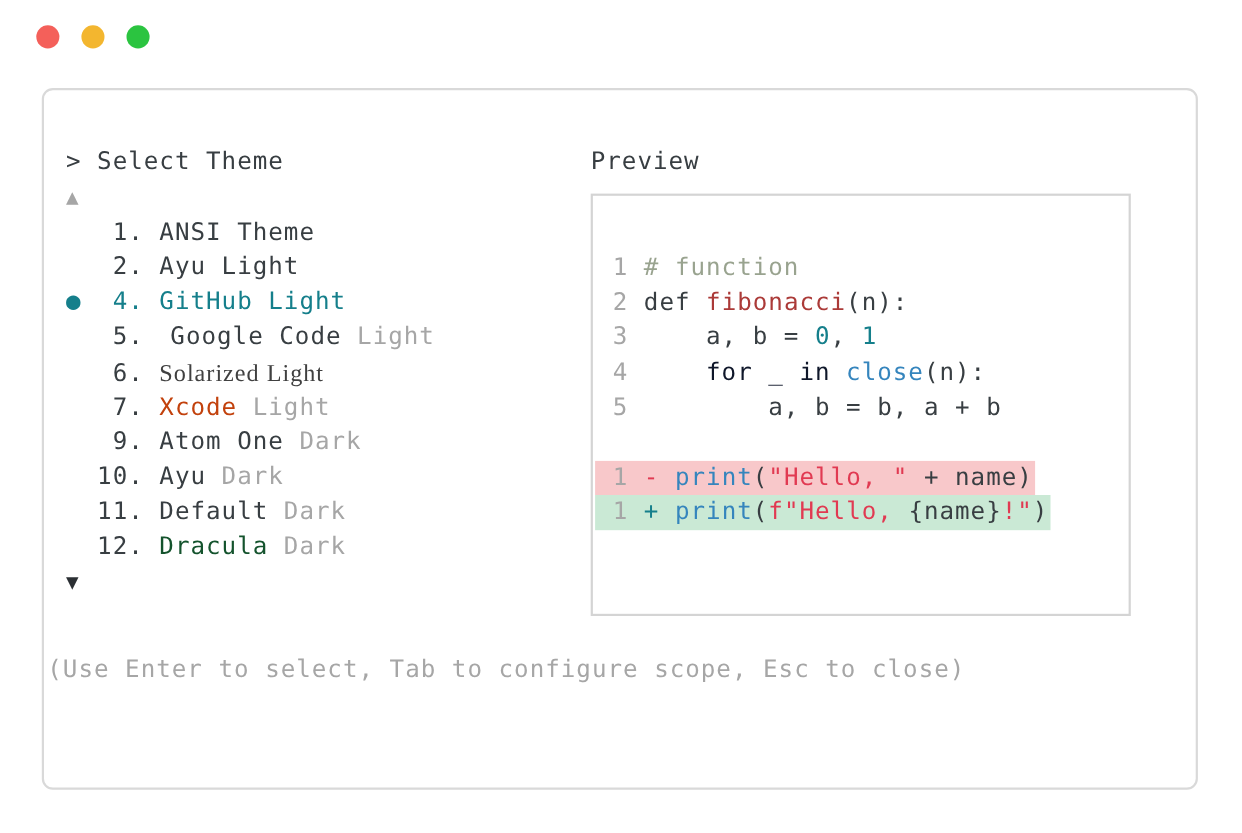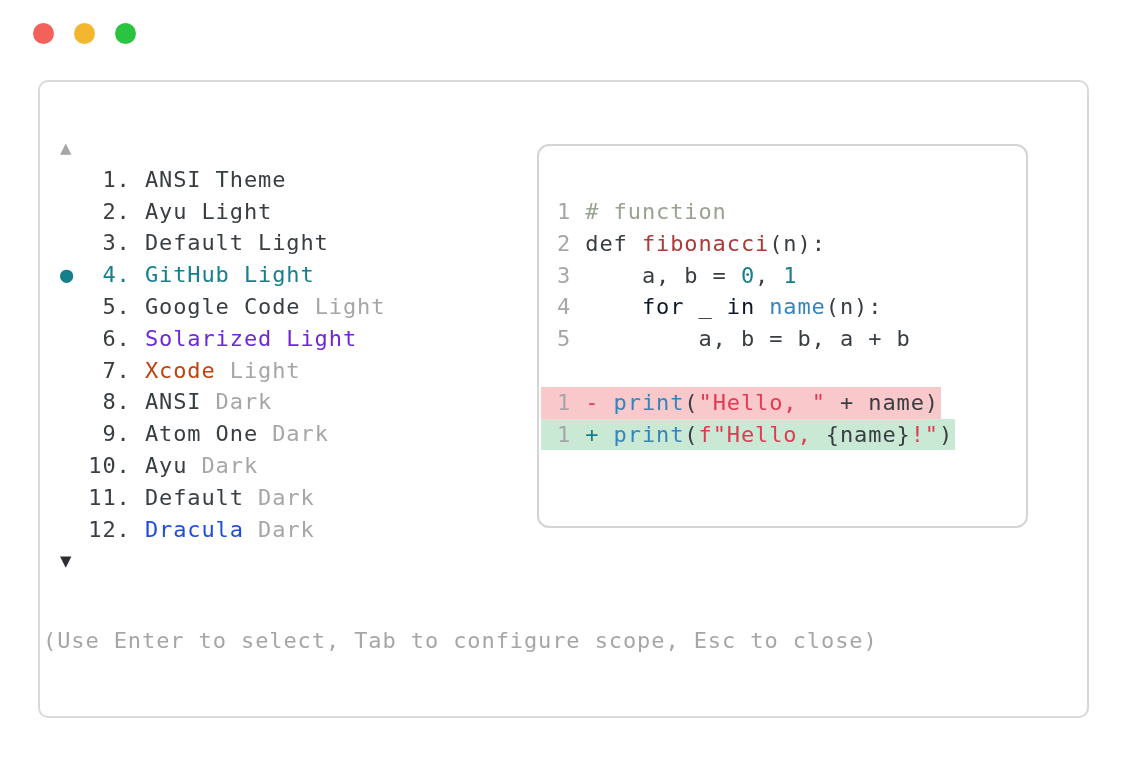--- a/index.html
+++ b/index.html
@@ -39,21 +39,21 @@
   .scroll-down{color:#2b2f33;font-size:19px;}
   .help-line{color:var(--muted);margin-left:-17px;margin-top:16px;}
   .right-pane{
     position:absolute;left:497px;top:50px;width:545px;
   }
   .preview-title{height:31.8px;line-height:31.8px;}
   .preview-box{
     margin-top:12px;
     width:491px;height:384px;
     border:2px solid #d4d4d4;
-    border-radius:12px;
+    border-radius:0;
     background:#ffffff;
     padding-top:50px;
     overflow:hidden;
   }
   .code-line{
     height:31.8px;line-height:31.8px;white-space:pre;
     padding-left:18px;
   }
   .code-line.diff{padding-left:0;}
   .hl{
@@ -68,47 +68,47 @@
 
 <div class="traffic-lights" id="traffic-lights">
     <div class="light" style="background: rgb(244, 96, 90);"></div>
     <div class="light" style="background: rgb(243, 182, 47);"></div>
     <div class="light" style="background: rgb(43, 196, 64);"></div>
   </div>
 
 <div class="main-box">
 
   <div class="left-col">
+    <div class="line">&gt; Select Theme</div>
     <div class="line scroll-up">▲</div>
     <div id="theme-list">
         <div class="line"><span style="color: rgb(56, 62, 66);">   1. </span><span style="color: rgb(56, 62, 66);">ANSI Theme</span></div>
         <div class="line"><span style="color: rgb(56, 62, 66);">   2. </span><span style="color: rgb(56, 62, 66);">Ayu Light</span></div>
-        <div class="line"><span style="color: rgb(56, 62, 66);">   3. </span><span style="color: rgb(56, 62, 66);">Default Light</span></div>
         <div class="line"><span style="color: rgb(21, 127, 139);">●  4. </span><span style="color: rgb(21, 127, 139);">GitHub Light</span></div>
-        <div class="line"><span style="color: rgb(56, 62, 66);">   5. </span><span style="color: rgb(56, 62, 66);">Google Code</span><span style="color: rgb(166, 166, 166);"> Light</span></div>
-        <div class="line"><span style="color: rgb(56, 62, 66);">   6. </span><span style="color: #6d28d9;">Solarized Light</span></div>
+        <div class="line"><span style="color: rgb(56, 62, 66);">   5. </span><span style="color: rgb(56, 62, 66); margin-left: 10px;">Google Code</span><span style="color: rgb(166, 166, 166);"> Light</span></div>
+        <div class="line"><span style="color: rgb(56, 62, 66);">   6. </span><span style="color: #404040; font-family: Liberation Serif, serif;">Solarized Light</span></div>
         <div class="line"><span style="color: rgb(56, 62, 66);">   7. </span><span style="color: #c2410c;">Xcode</span><span style="color: rgb(166, 166, 166);"> Light</span></div>
-        <div class="line"><span style="color: rgb(56, 62, 66);">   8. </span><span style="color: rgb(56, 62, 66);">ANSI</span><span style="color: rgb(166, 166, 166);"> Dark</span></div>
         <div class="line"><span style="color: rgb(56, 62, 66);">   9. </span><span style="color: rgb(56, 62, 66);">Atom One</span><span style="color: rgb(166, 166, 166);"> Dark</span></div>
         <div class="line"><span style="color: rgb(56, 62, 66);">  10. </span><span style="color: rgb(56, 62, 66);">Ayu</span><span style="color: rgb(166, 166, 166);"> Dark</span></div>
         <div class="line"><span style="color: rgb(56, 62, 66);">  11. </span><span style="color: rgb(56, 62, 66); text-align: center;">Default</span><span style="color: rgb(166, 166, 166);"> Dark</span></div>
-        <div class="line"><span style="color: rgb(56, 62, 66);">  12. </span><span style="color: #1d4ed8;">Dracula</span><span style="color: rgb(166, 166, 166);"> Dark</span></div>
+        <div class="line"><span style="color: rgb(56, 62, 66);">  12. </span><span style="color: #14532d;">Dracula</span><span style="color: rgb(166, 166, 166);"> Dark</span></div>
       </div>
     <div class="line scroll-down">▼</div>
     <div class="line"></div>
     <div class="line help-line">(Use Enter to select, Tab to configure scope, Esc to close)</div>
   </div>
 
   <div class="right-pane">
+    <div class="preview-title">Preview</div>
     <div class="preview-box">
       <div id="code-lines">
           <div class="code-line"><span style="color: rgb(166, 166, 166);">1 </span><span style="color: rgb(153, 163, 143);"># function</span></div>
           <div class="code-line"><span style="color: rgb(166, 166, 166);">2 </span><span style="color: rgb(56, 62, 66);">def </span><span style="color: rgb(171, 58, 56);">fibonacci</span><span style="color: rgb(56, 62, 66);">(n):</span></div>
           <div class="code-line"><span style="color: rgb(166, 166, 166);">3 </span><span style="color: rgb(56, 62, 66);">    a, b = </span><span style="color: rgb(21, 127, 139);">0</span><span style="color: rgb(56, 62, 66);">, </span><span style="color: rgb(21, 127, 139);">1</span></div>
-          <div class="code-line"><span style="color: rgb(166, 166, 166);">4 </span><span style="color: #0f172a;">    for _ in </span><span style="color: rgb(53, 133, 189);">name</span><span style="color: rgb(56, 62, 66);">(n):</span></div>
+          <div class="code-line"><span style="color: rgb(166, 166, 166);">4 </span><span style="color: #0f172a;">    for _ in </span><span style="color: rgb(53, 133, 189);">close</span><span style="color: rgb(56, 62, 66);">(n):</span></div>
           <div class="code-line"><span style="color: rgb(166, 166, 166);">5 </span><span style="color: rgb(56, 62, 66);">        a, b = b, a + b</span></div>
           <div class="code-line"></div>
           <div class="code-line diff"><span class="hl" style="background: rgb(248, 200, 202);"><span style="color: rgb(166, 166, 166);">1 </span><span style="color: rgb(225, 58, 82);">- </span><span style="color: rgb(53, 133, 189);">print</span><span style="color: rgb(56, 62, 66);">(</span><span style="color: rgb(225, 58, 82);">"Hello, "</span><span style="color: rgb(56, 62, 66);"> + name)</span></span></div>
           <div class="code-line diff"><span class="hl" style="background: rgb(202, 233, 213);"><span style="color: rgb(166, 166, 166);">1 </span><span style="color: rgb(21, 127, 139);">+ </span><span style="color: rgb(53, 133, 189);">print</span><span style="color: rgb(56, 62, 66);">(</span><span style="color: rgb(225, 58, 82);">f"Hello, </span><span style="color: rgb(56, 62, 66);">{name}</span><span style="color: rgb(225, 58, 82);">!"</span><span style="color: rgb(56, 62, 66);">)</span></span></div>
         </div>
     </div>
   </div>
 
 </div>
 

